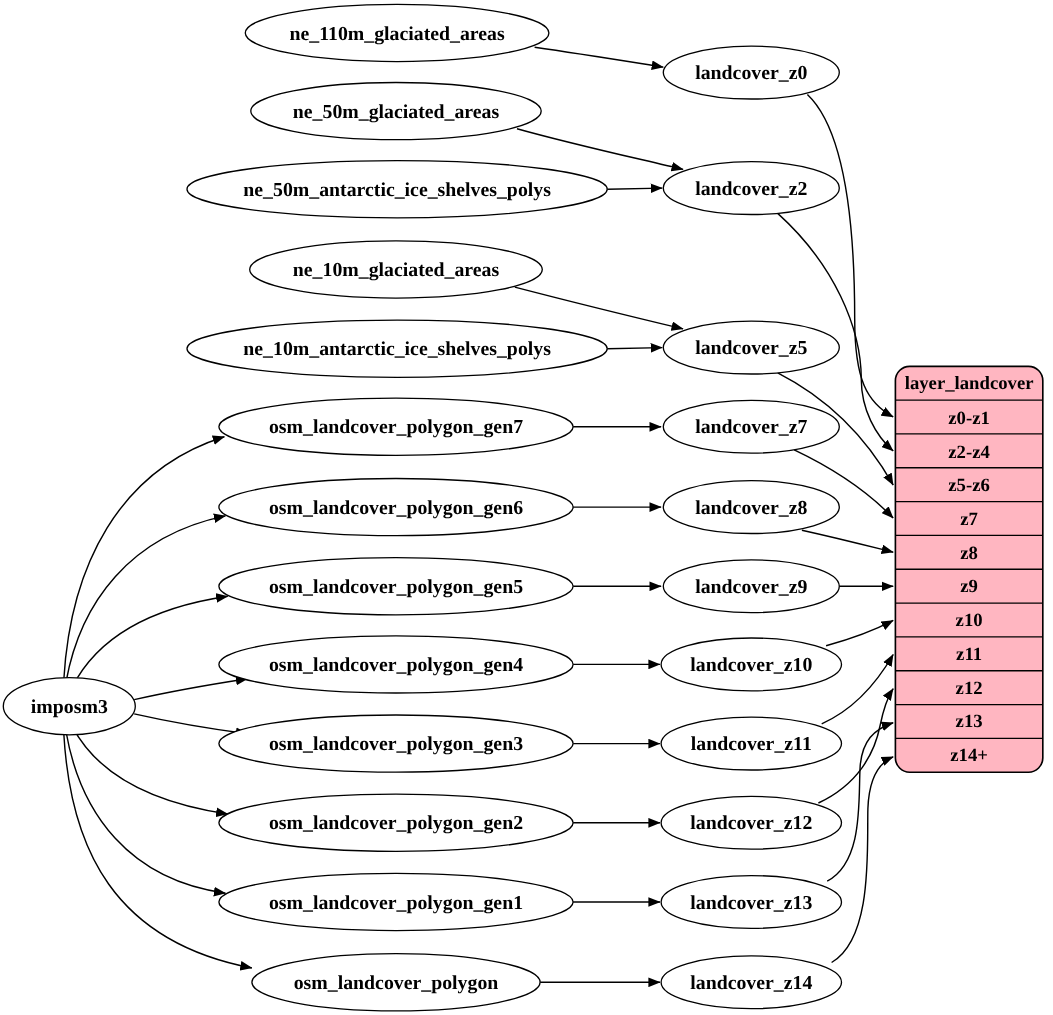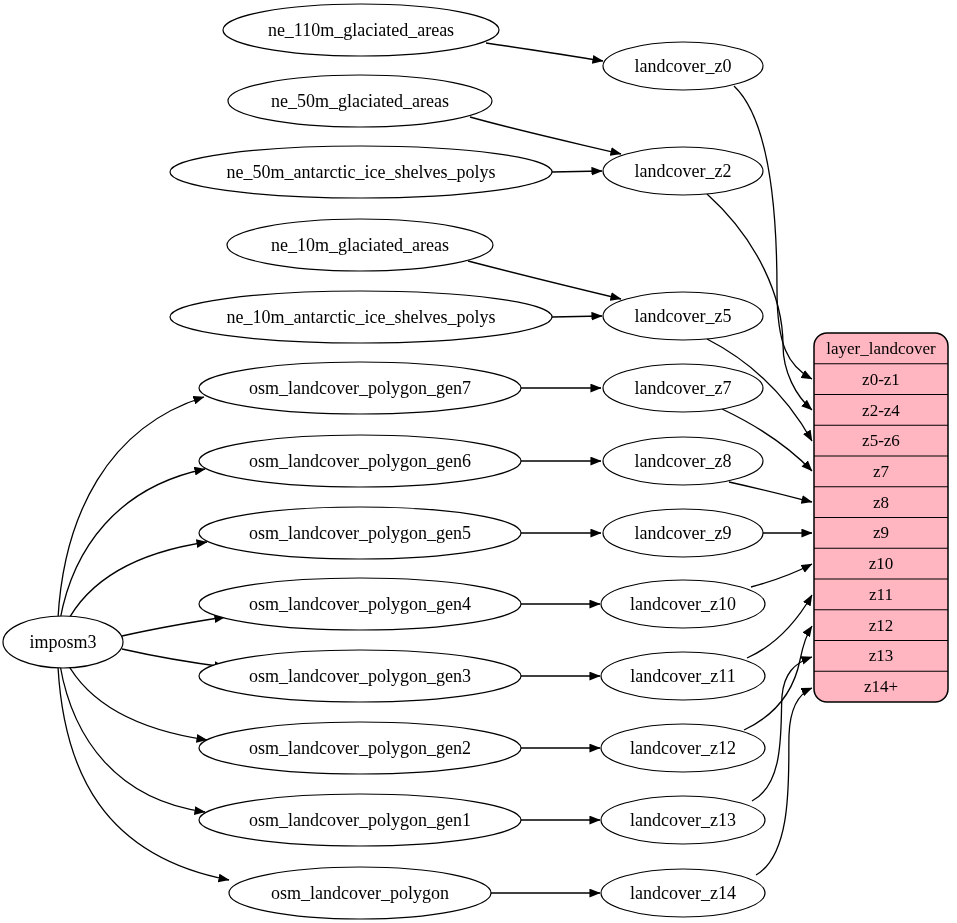--- a/index.html
+++ b/index.html
@@ -1,16 +1,16 @@
 <!DOCTYPE html>
 <html><head>
 <meta charset="utf-8">
 <style>
   html, body { margin: 0; padding: 0; background: #ffffff; }
-  .canvas-wrap { width: 957px; height: 923px; background: #ffffff; }
+  .canvas-wrap { width: 957px; height: 923px; background: #ffffff; font-weight: bold; }
   svg { display: block; }
   text {
     font-family: "Liberation Serif", "DejaVu Serif", serif;
     font-size: 18px;
     fill: #000000;
     text-anchor: middle;
   }
   .edge { fill: none; stroke: #000000; stroke-width: 1.3px; }
   .node ellipse { fill: #ffffff; stroke: #000000; stroke-width: 1.2px; }
   .record rect { stroke: #000000; stroke-width: 1.5px; }

